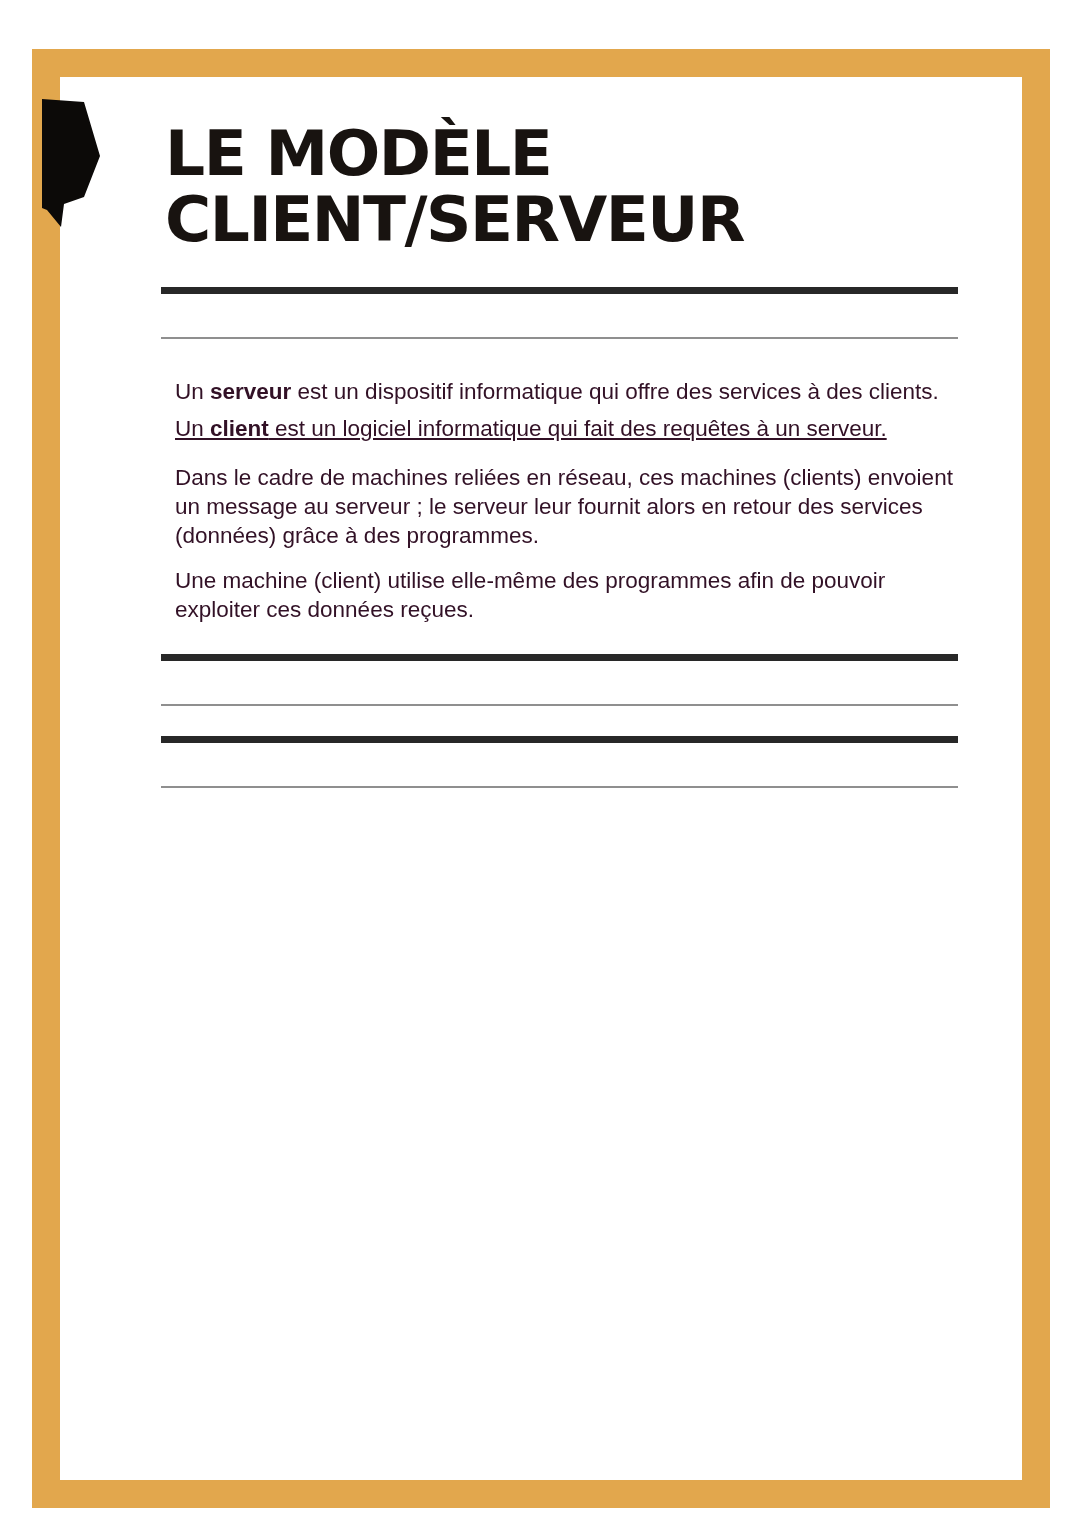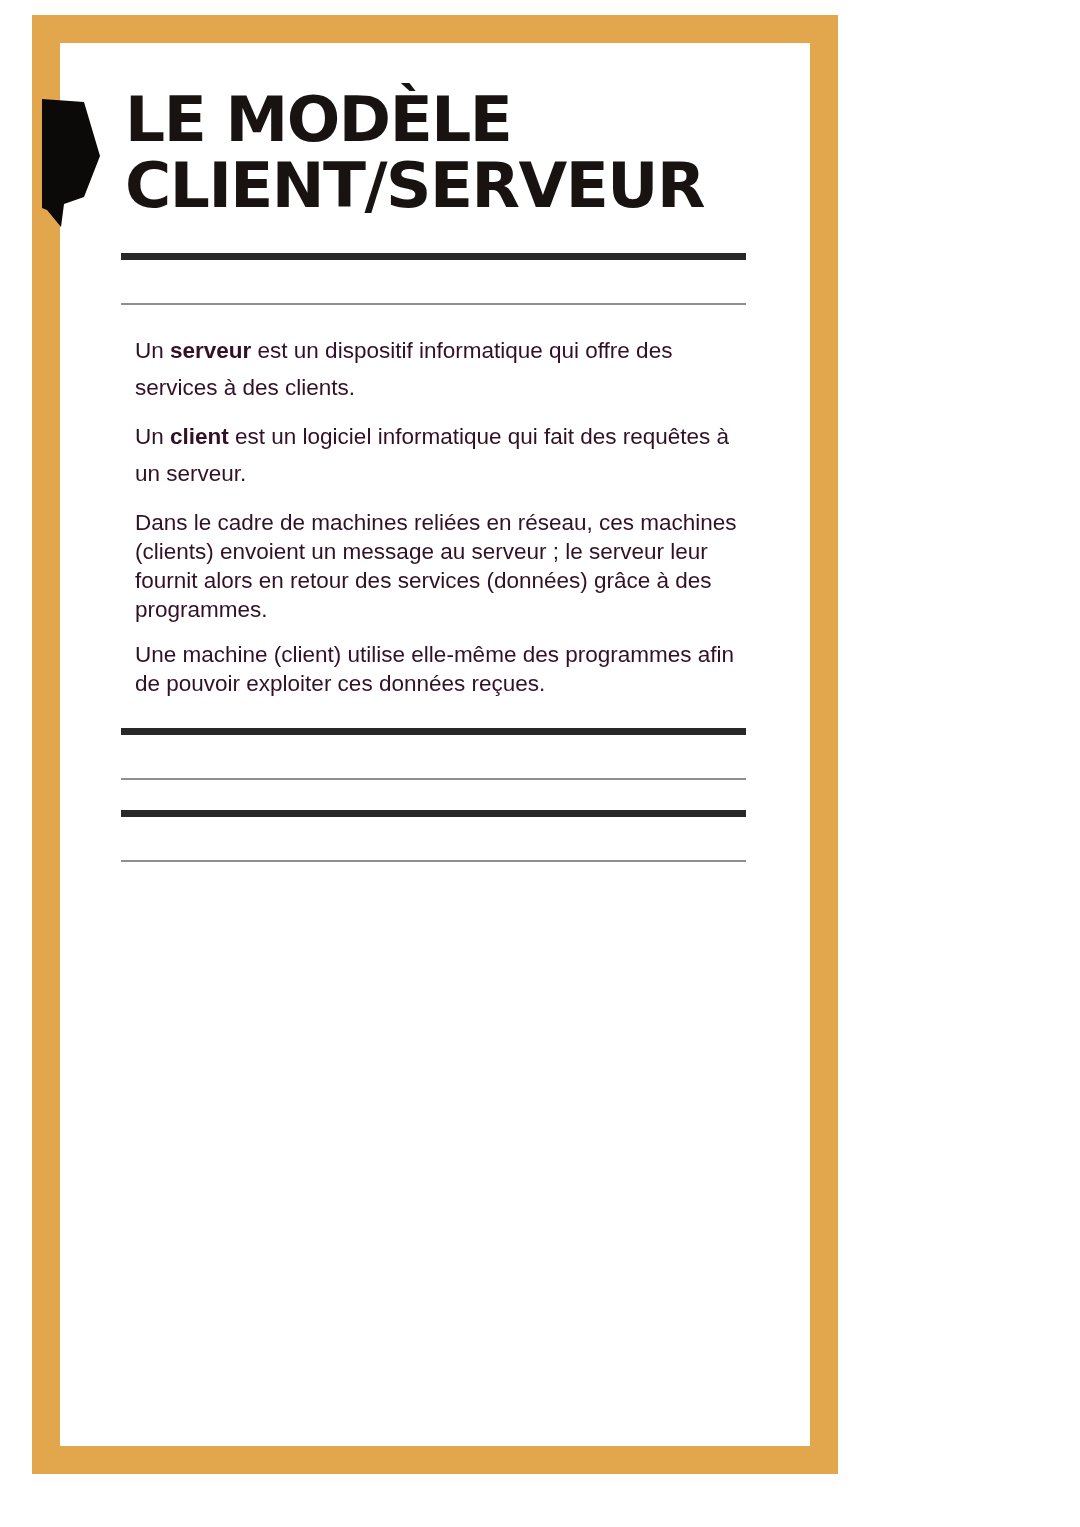--- a/index.html
+++ b/index.html
@@ -13,24 +13,25 @@
   }
   *{box-sizing:border-box;}
   html,body{margin:0;padding:0;}
   body{
     width:1080px;height:1527px;
     background:var(--page-bg);
     font-family:"Liberation Sans",sans-serif;
     position:relative;overflow:hidden;
   }
   .frame{
-    position:absolute;left:32px;top:15px;
-    width:806px;height:1459px;
+    position:absolute;left:32px;top:49px;
+    width:1018px;height:1459px;
     border:28px solid var(--frame-border);
     background:var(--page-bg);
+    padding-left:40px;
   }
   .content{
     padding:0 64px 0 61px;
   }
   .page-title{
     margin:44px 0 0 4px;
     font-family:"DejaVu Sans","Liberation Sans",sans-serif;
     font-weight:bold;
     font-size:63px;
     line-height:66px;
@@ -46,24 +47,24 @@
     height:2px;background:var(--divider-light);margin-top:43px;
   }
   .para{
     margin:28px 0 0;
     padding-left:14px;
     font-size:22.5px;
     line-height:29px;
     color:var(--body-text);
   }
   .para{margin-top:16px;}
-  .section .para:first-of-type{margin-top:27px;}
+  .section .para:first-of-type{margin-top:34px;}
   .sections > .section:first-child .para:nth-child(3),
   .sections > .section:first-child .para:nth-child(4){line-height:37px;}
-  .sections > .section:first-child .para:nth-child(4){margin-top:12px;}
+  .sections > .section:first-child .para:nth-child(4){margin-top:0;text-decoration:underline;}
   .para .b{font-weight:bold;}
   .bookmark{
     position:absolute;left:40px;top:94px;
     width:62px;height:138px;
   }
 </style>
 </head>
 <body>
 
 <div class="frame">

